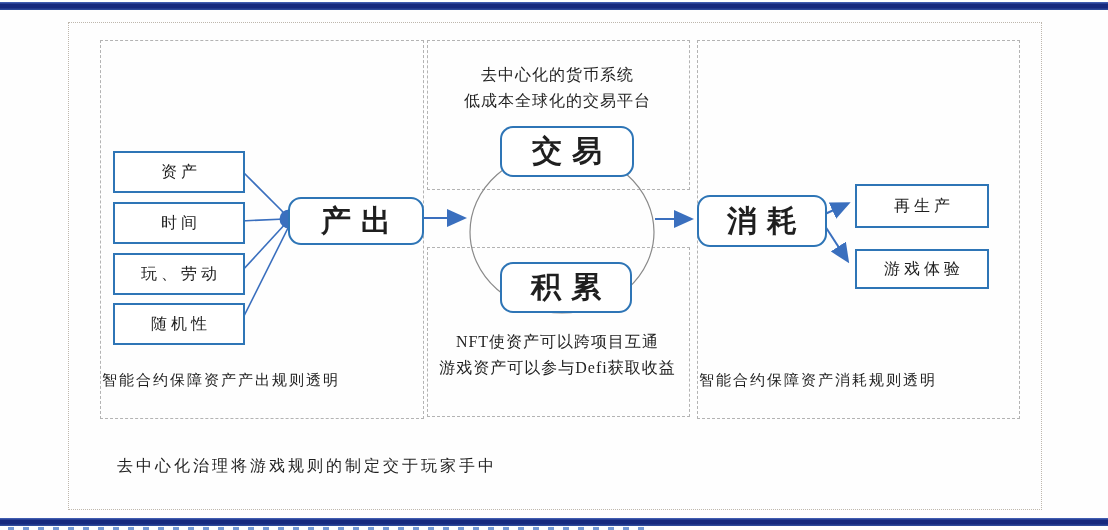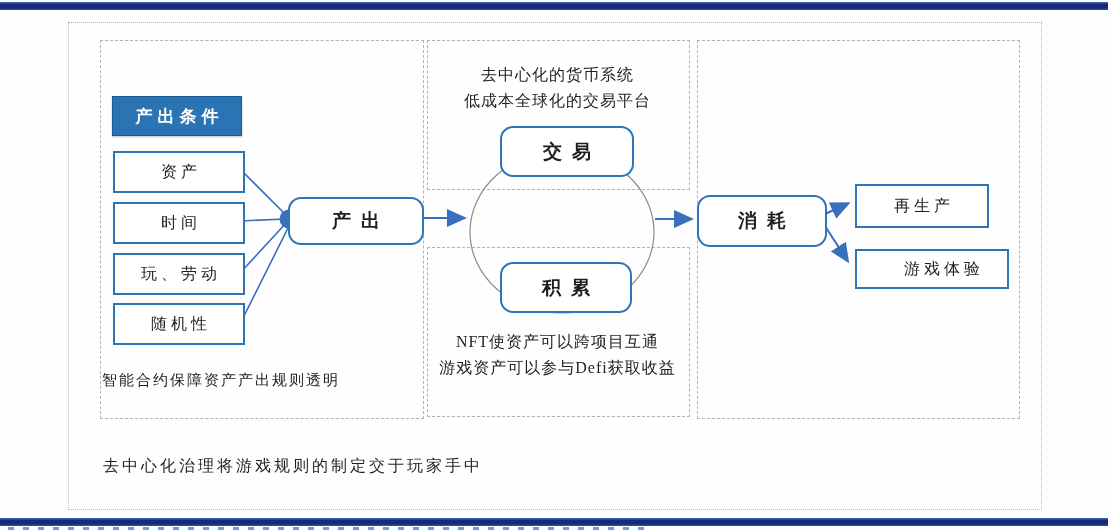--- a/index.html
+++ b/index.html
@@ -46,41 +46,41 @@
   
   .rbox{
     background:#ffffff;border:2px solid var(--box-border);
     display:flex;align-items:center;justify-content:center;
     font-size:16px;letter-spacing:4px;text-indent:4px;z-index:3;
   }
   
   .node{
     background:#ffffff;border:2.5px solid var(--box-border);border-radius:13px;
     display:flex;align-items:center;justify-content:center;
-    font-size:19px;font-weight:bold;letter-spacing:10px;text-indent:10px;
+    font-size:30px;font-weight:bold;letter-spacing:10px;text-indent:10px;
     z-index:3;
   }
   .node.out    {left:288px;top:197px;width:132px;height:44px;}
   .node.trade  {left:500px;top:126px;width:130px;height:47px;}
   .node.accum  {left:500px;top:262px;width:128px;height:47px;}
   .node.consume{left:697px;top:195px;width:126px;height:48px;}
   .ibox1{left:113px;top:151px;width:128px;height:38px;}
   .ibox2{left:113px;top:202px;width:128px;height:38px;}
   .ibox3{left:113px;top:253px;width:128px;height:38px;}
   .ibox4{left:113px;top:303px;width:128px;height:38px;}
   .obox1{left:855px;top:184px;width:130px;height:40px;}
-  .obox2{left:855px;top:249px;width:130px;height:36px;padding-left:20px;}
+  .obox2{left:855px;top:249px;width:130px;height:36px;}
   
   .ann{font-size:16px;line-height:26px;text-align:center;z-index:2;letter-spacing:1px;}
   .ann.midtop{left:432px;top:62px;width:251px;}
   .ann.midbot{left:427px;top:329px;width:261px;}
   .note{font-size:15px;letter-spacing:2px;text-align:left;z-index:2;}
   .note.left {left:102px;top:371px;width:318px;}
   .note.right{left:699px;top:371px;width:317px;}
-  .bottom-note{left:103px;top:456px;font-size:16px;letter-spacing:3px;z-index:2;}
+  .bottom-note{left:117px;top:456px;font-size:16px;letter-spacing:3px;z-index:2;}
   
   svg.wires{position:absolute;inset:0;z-index:1;pointer-events:none;}
   .wire{stroke:var(--connector);stroke-width:1.6;fill:none;}
   .wire.thick{stroke-width:2;}
   .loop{stroke:var(--ellipse-stroke);stroke-width:1.2;fill:none;}
   .hub{fill:var(--connector);}
   .arrowhead{fill:var(--connector);}
 </style>
 </head>
 <body>
@@ -111,21 +111,20 @@
     <circle class="hub" cx="289" cy="219" r="9.5"></circle>
 
     <ellipse class="loop" cx="562" cy="232" rx="92" ry="81"></ellipse>
 
     <line class="wire thick" x1="421" y1="218" x2="463" y2="218" marker-end="url(#arrow)"></line>
     <line class="wire thick" x1="655" y1="219" x2="690" y2="219" marker-end="url(#arrow)"></line>
     <line class="wire thick" x1="825" y1="214" x2="847" y2="204" marker-end="url(#arrow)"></line>
     <line class="wire thick" x1="825" y1="226" x2="847" y2="260" marker-end="url(#arrow)"></line>
   </svg>
 
-  <div class="abs hdr left">产出条件</div>
   <div class="abs rbox ibox1">资产</div>
   <div class="abs rbox ibox3">玩、劳动</div>
   <div class="abs rbox ibox2">时间</div>
   <div class="abs rbox ibox4">随机性</div>
   <div class="abs note left">智能合约保障资产产出规则透明</div>
 
   <div class="abs node out">产出</div>
 
   <div class="abs ann midtop">
     <div>去中心化的货币系统</div>
@@ -135,16 +134,17 @@
   <div class="abs node accum">积累</div>
   <div class="abs node consume">消耗</div>
 
   <div class="abs ann midbot">
     <div>NFT使资产可以跨项目互通</div>
     <div>游戏资产可以参与Defi获取收益</div>
   </div>
 
   <div class="abs rbox obox1">再生产</div>
   <div class="abs rbox obox2">游戏体验</div>
+  <div class="abs note right">智能合约保障资产消耗规则透明</div>
 
   <div class="abs bottom-note">去中心化治理将游戏规则的制定交于玩家手中</div>
 
 </div>
 
 </body></html>

